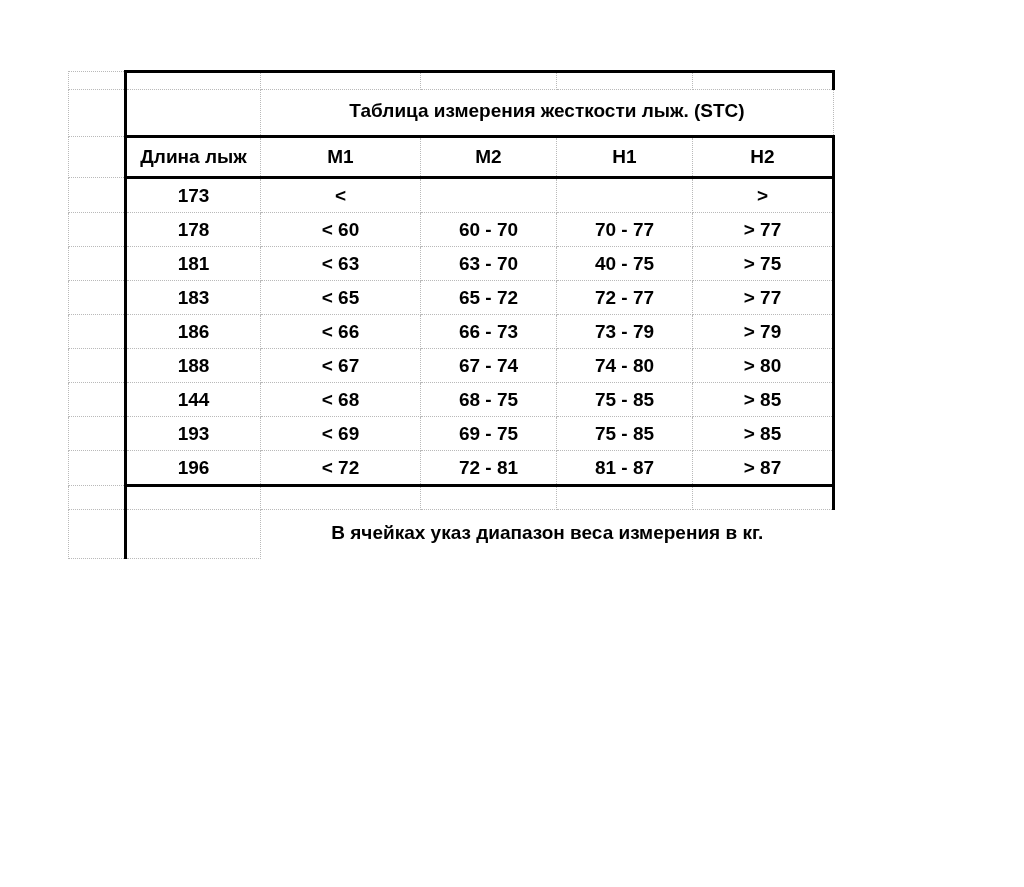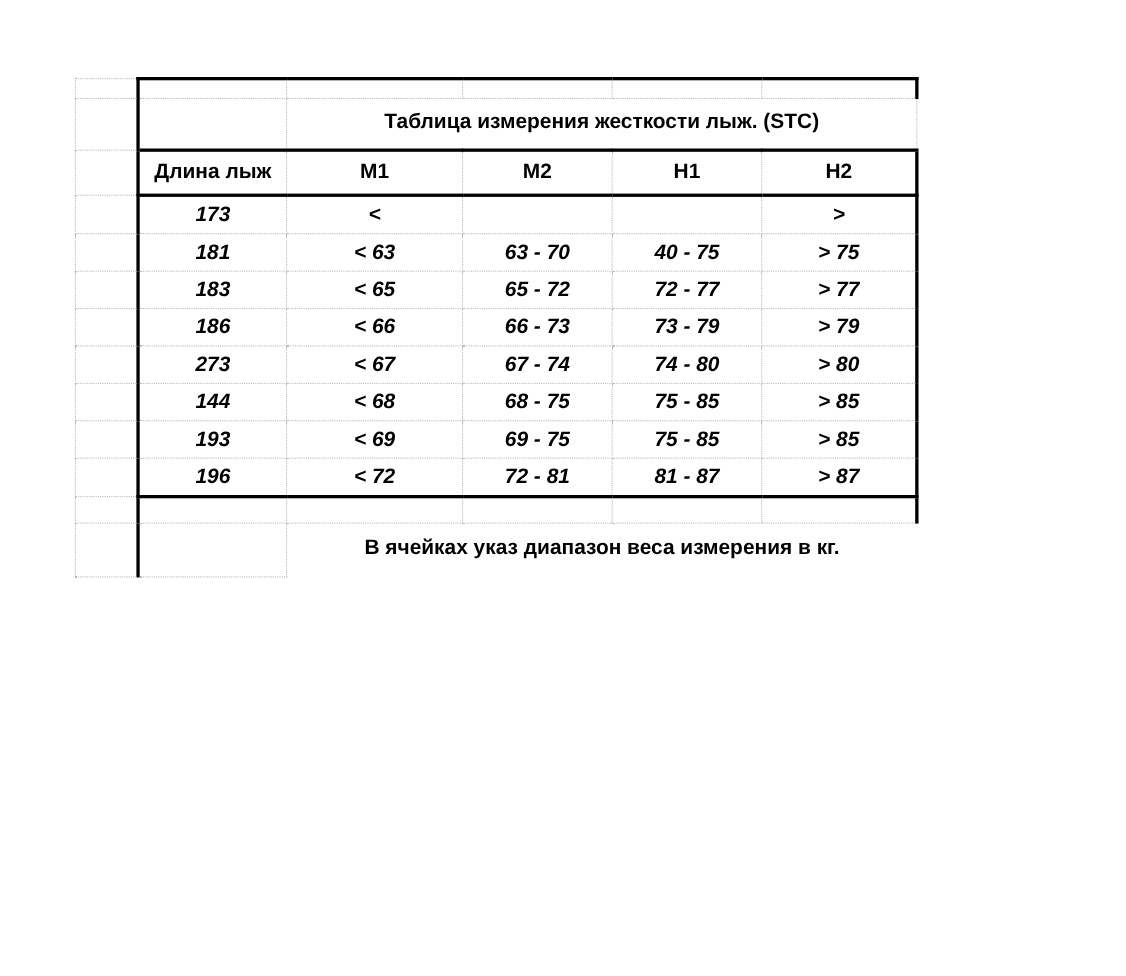--- a/index.html
+++ b/index.html
@@ -72,21 +72,20 @@
     font-size: 21px;
     line-height: 1.35;
     padding: 6px 4px !important;
   }
 
   .r-top {
     height: 18px;
   }
   .data-row td {
     height: 33px;
-    font-style: italic;
   }
   .empty-band td {
     height: 22px;
   }
   .blank {
     border: 1px dotted #b9b9b9;
   }
   .noborder {
     border: none !important;
   }
@@ -131,20 +130,28 @@
 
       <tr class="data-row">
         <td class="blank"></td>
         <td class="bl">173</td>
         <td>&lt;</td>
         <td></td>
         <td></td>
         <td class="br">&gt;</td>
       </tr>
 
+      <tr class="data-row">
+        <td class="blank"></td>
+        <td class="bl">178</td>
+        <td>&lt; 60</td>
+        <td>60 - 70</td>
+        <td>70 - 77</td>
+        <td class="br">&gt; 77</td>
+      </tr>
 
       <tr class="data-row">
         <td class="blank"></td>
         <td class="bl">181</td>
         <td>&lt; 63</td>
         <td>63 - 70</td>
         <td>40 - 75</td>
         <td class="br">&gt; 75</td>
       </tr>
 
@@ -161,21 +168,21 @@
         <td class="blank"></td>
         <td class="bl">186</td>
         <td>&lt; 66</td>
         <td>66 - 73</td>
         <td>73 - 79</td>
         <td class="br">&gt; 79</td>
       </tr>
 
       <tr class="data-row">
         <td class="blank"></td>
-        <td class="bl">273</td>
+        <td class="bl">188</td>
         <td>&lt; 67</td>
         <td>67 - 74</td>
         <td>74 - 80</td>
         <td class="br">&gt; 80</td>
       </tr>
 
       <tr class="data-row">
         <td class="blank"></td>
         <td class="bl">144</td>
         <td>&lt; 68</td>

